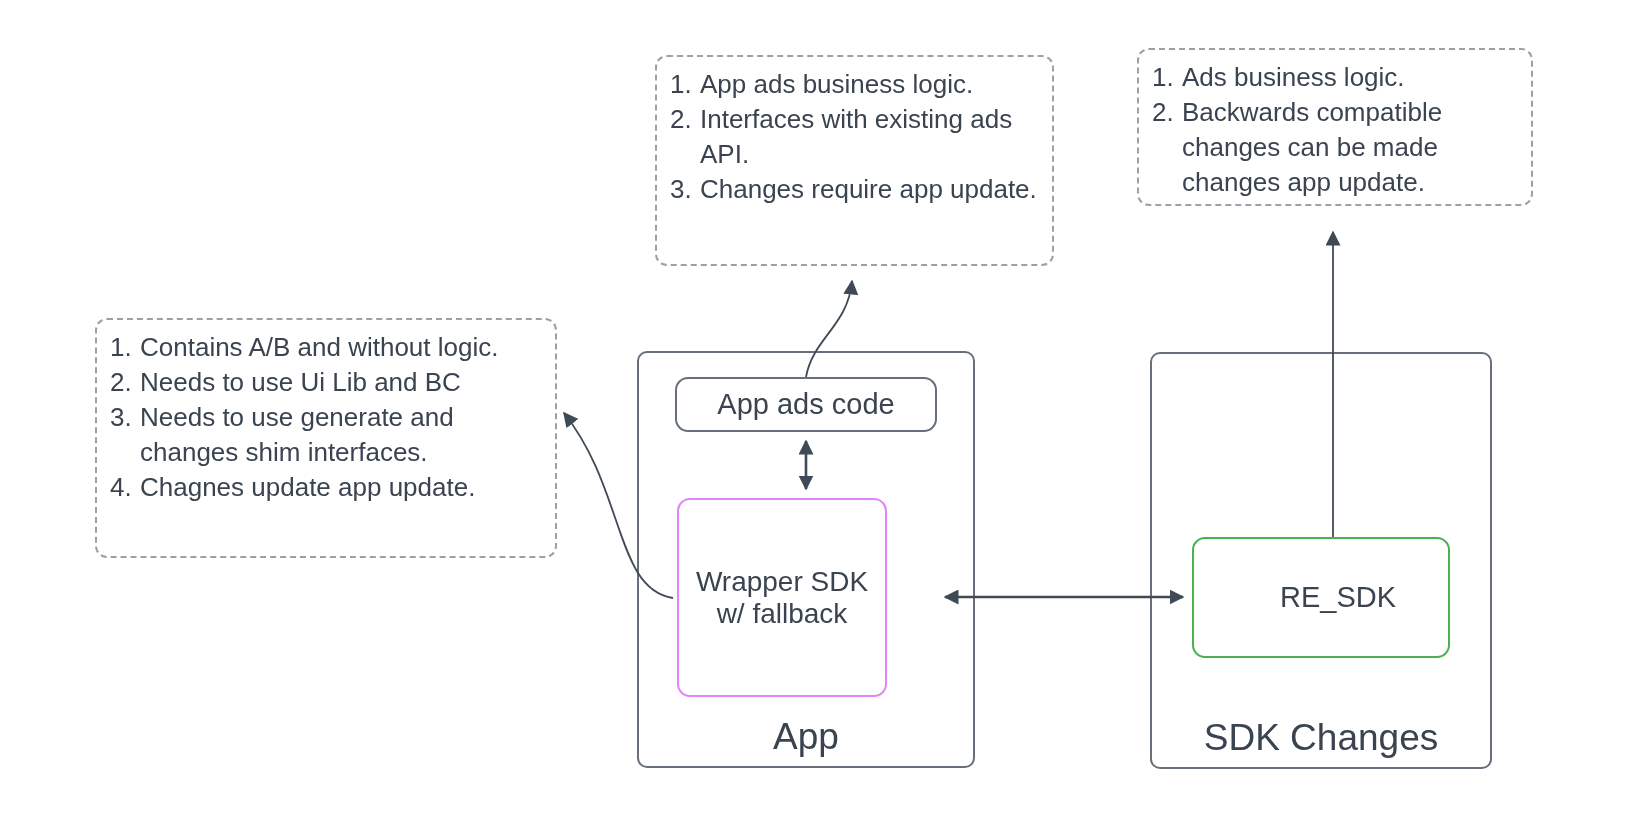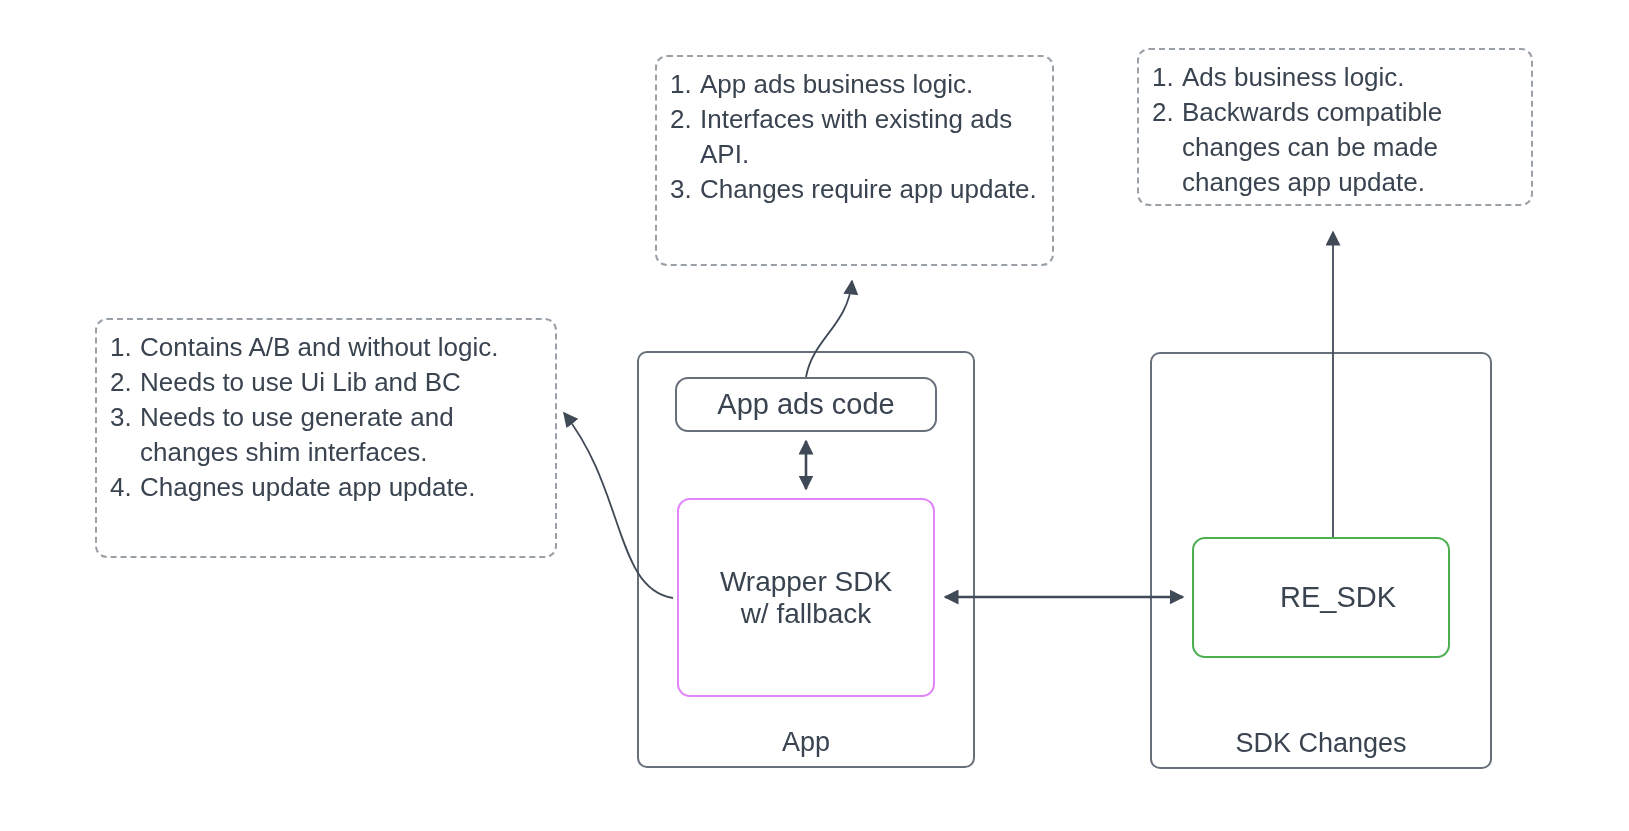--- a/index.html
+++ b/index.html
@@ -34,21 +34,21 @@
   .container-box{
     position:absolute;
     border:2.5px solid var(--shape-border);
     border-radius:10px;
     background:transparent;
   }
   .container-label{
     position:absolute;
     left:0;right:0;bottom:8px;
     text-align:center;
-    font-size:27px;
+    font-size:37px;
     color:var(--text);
   }
 
   
   .node{
     position:absolute;
     display:flex;align-items:center;justify-content:center;
     text-align:center;
     border-radius:13px;
     background:var(--bg);
@@ -100,21 +100,21 @@
   <div class="container-box" style="left:637px;top:351px;width:338px;height:417px;">
     <div class="container-label">App</div>
   </div>
 
   <div class="container-box" style="left:1150px;top:352px;width:342px;height:417px;">
     <div class="container-label">SDK Changes</div>
   </div>
 
   <div class="node gray big-label" style="left:675px;top:377px;width:262px;height:55px;">App ads code</div>
 
-  <div class="node pink" style="left:677px;top:498px;width:258px;height:199px;">Wrapper SDK
+  <div class="node pink" style="left:677px;top:498px;width:210px;height:199px;">Wrapper SDK
 w/ fallback</div>
 
   <div class="node green big-label" style="left:1192px;top:537px;width:258px;height:121px;padding-left:34px;">RE_SDK</div>
 
   <svg class="edges" viewBox="0 0 1629 831">
     <defs>
       <marker id="mk" viewBox="0 0 10 10" refX="9" refY="5" markerWidth="15" markerHeight="15" markerUnits="userSpaceOnUse" orient="auto-start-reverse">
         <path d="M0 0 L10 5 L0 10 Z"></path>
       </marker>
     </defs>

